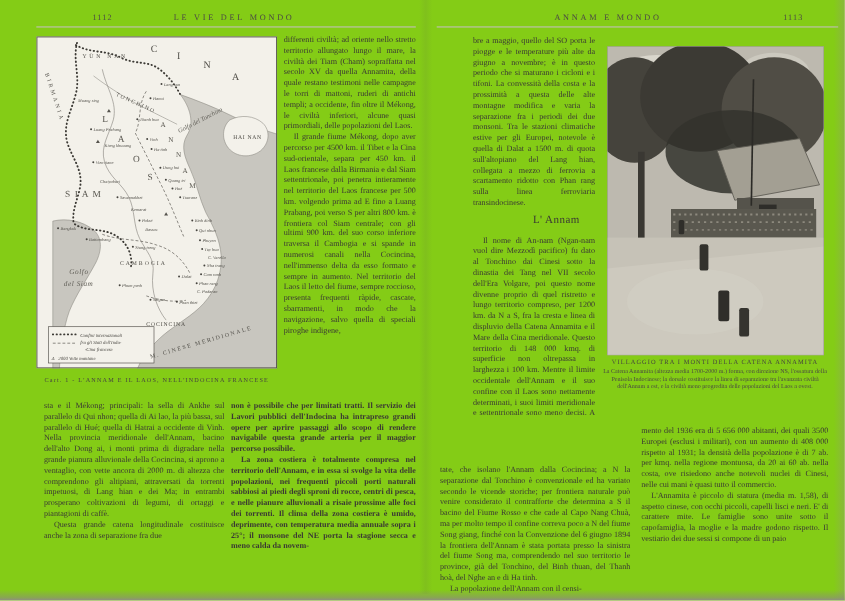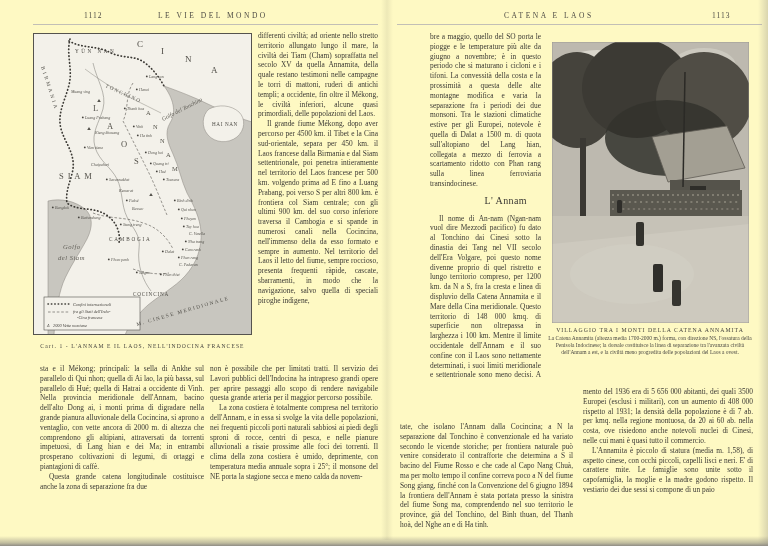--- a/index.html
+++ b/index.html
@@ -1,16 +1,16 @@
 <!DOCTYPE html>
 <html><head>
 <meta charset="utf-8">
 <style>
   html,body{margin:0;padding:0;background:#dedbd3;}
-  #stage{position:relative;width:768px;height:546px;background:#fef9c3;overflow:hidden;
+  #stage{position:relative;width:768px;height:546px;background:#84cc16;overflow:hidden;
          font-family:"Liberation Serif","DejaVu Serif",serif;color:#3a3833;}
   
   .edge-bottom{position:absolute;left:0;bottom:0;width:768px;height:10px;
     background:linear-gradient(to bottom,rgba(140,137,128,0) 0%,rgba(140,137,128,.55) 70%,#8f8c85 100%);}
   .edge-right{position:absolute;right:0;top:0;width:10px;height:546px;
     background:linear-gradient(to right,rgba(150,147,138,0),rgba(150,147,138,.35));}
   .gutter{position:absolute;left:381px;top:0;width:12px;height:540px;
     background:linear-gradient(to right,rgba(90,88,80,0),rgba(90,88,80,.10) 50%,rgba(90,88,80,0));}
   
   .pagenum{position:absolute;top:11px;font-size:7.5px;letter-spacing:1px;color:#4c4a44;}
@@ -21,21 +21,21 @@
   .mapframe svg{display:block;width:100%;height:100%;}
   .mapcaption{position:absolute;left:33px;top:343px;width:219px;text-align:center;
     font-size:5.6px;letter-spacing:1.1px;color:#46443f;}
   
   .col{position:absolute;text-align:justify;font-size:7.4px;line-height:9.8px;
     color:#3b3934;overflow:hidden;}
   .col p{margin:0;text-indent:9px;}
   .cont > p:first-child{text-indent:0;}
   .colA{left:40px;top:364px;width:164px;height:152px;}
   .colB{left:258px;top:31px;width:120px;height:332px;}
-  .colB2{left:210px;top:364px;width:168px;height:152px;}
+  .colB2{left:210px;top:364px;width:168px;height:152px;font-weight:bold;}
   .colC{left:400px;top:32px;width:141px;height:348px;}
   .colC .sub{text-align:justify;margin-left:30px;}
   .colC2{left:400px;top:382px;width:173px;height:140px;margin-top:40px;}
   .colD{left:583px;top:387px;width:170px;height:150px;}
   .annam-heading{font-size:10px;text-align:right;padding-right:14px;margin:7px 0 8px 0;
     letter-spacing:.4px;color:#3b3934;text-indent:0;}
   
   .photo{position:absolute;left:552px;top:42px;width:197px;height:281px;}
   .photo svg{display:block;width:100%;height:100%;}
   .photocap{position:absolute;left:546px;top:327px;width:208px;}
@@ -195,35 +195,36 @@
         <p>differenti civiltà; ad oriente nello stretto territorio allungato lungo il mare, la civiltà dei Tiam (Cham) sopraffatta nel secolo XV da quella Annamita, della quale restano testimoni nelle campagne le torri di mattoni, ruderi di antichi templi; a occidente, fin oltre il Mékong, le civiltà inferiori, alcune quasi primordiali, delle popolazioni del Laos.</p>
         <p>Il grande fiume Mékong, dopo aver percorso per 4500 km. il Tibet e la Cina sud-orientale, separa per 450 km. il Laos francese dalla Birmania e dal Siam settentrionale, poi penetra intieramente nel territorio del Laos francese per 500 km. volgendo prima ad E fino a Luang Prabang, poi verso S per altri 800 km. è frontiera col Siam centrale; con gli ultimi 900 km. del suo corso inferiore traversa il Cambogia e si spande in numerosi canali nella Cocincina, nell'immenso delta da esso formato e sempre in aumento. Nel territorio del Laos il letto del fiume, sempre roccioso, presenta frequenti ràpide, cascate, sbarramenti, in modo che la navigazione, salvo quella di speciali piroghe indigene,</p>
       </div>
     <div class="col colB2 cont">
         <p>non è possibile che per limitati tratti. Il servizio dei Lavori pubblici dell'Indocina ha intrapreso grandi opere per aprire passaggi allo scopo di rendere navigabile questa grande arteria per il maggior percorso possibile.</p>
         <p>La zona costiera è totalmente compresa nel territorio dell'Annam, e in essa si svolge la vita delle popolazioni, nei frequenti piccoli porti naturali sabbiosi ai piedi degli sproni di rocce, centri di pesca, e nelle pianure alluvionali a risaie prossime alle foci dei torrenti. Il clima della zona costiera è umido, deprimente, con temperatura media annuale sopra i 25°; il monsone del NE porta la stagione secca e meno calda da novem-</p>
       </div>
   </div>
 
   <div>
-    <div class="runhead" style="left:504px;">CATENA E LAOS</div>
+    <div class="runhead" style="left:504px;">ANNAM E MONDO</div>
     <div class="pagenum" style="left:712px;">1113</div>
     <div class="headrule" style="left:397px;width:365px;"></div>
 
     <div class="col colC">
       <div class="sub cont">
           <p>bre a maggio, quello del SO porta le piogge e le temperature più alte da giugno a novembre; è in questo periodo che si maturano i cicloni e i tifoni. La convessità della costa e la prossimità a questa delle alte montagne modifica e varia la separazione fra i periodi dei due monsoni. Tra le stazioni climatiche estive per gli Europei, notevole è quella di Dalat a 1500 m. di quota sull'altopiano del Lang hian, collegata a mezzo di ferrovia a scartamento ridotto con Phan rang sulla linea ferroviaria transindocinese.</p>
         </div>
       <div class="annam-heading">L' Annam</div>
       <div class="sub">
           <p>Il nome di An-nam (Ngan-nam vuol dire Mezzodì pacifico) fu dato al Tonchino dai Cinesi sotto la dinastia dei Tang nel VII secolo dell'Era Volgare, poi questo nome divenne proprio di quel ristretto e lungo territorio compreso, per 1200 km. da N a S, fra la cresta e linea di displuvio della Catena Annamita e il Mare della Cina meridionale. Questo territorio di 148 000 kmq. di superficie non oltrepassa in larghezza i 100 km. Mentre il limite occidentale dell'Annam e il suo confine con il Laos sono nettamente determinati, i suoi limiti meridionale e settentrionale sono meno decisi. A S gli ultimi chilometri di costa sono formati da dune quasi disabi-</p>
         </div>
     </div>
     <div class="col colC2 cont">
         <p>tate, che isolano l'Annam dalla Cocincina; a N la separazione dal Tonchino è convenzionale ed ha variato secondo le vicende storiche; per frontiera naturale può venire considerato il contrafforte che determina a S il bacino del Fiume Rosso e che cade al Capo Nang Chuà, ma per molto tempo il confine correva poco a N del fiume Song giang, finché con la Convenzione del 6 giugno 1894 la frontiera dell'Annam è stata portata presso la sinistra del fiume Song ma, comprendendo nel suo territorio le province, già del Tonchino, del Binh thuan, del Thanh hoà, del Nghe an e di Ha tinh.</p>
+        <p>La popolazione dell'Annam con il censi-</p>
       </div>
 
     <div class="photo">
       <svg viewBox="0 0 197 281">
         <rect x="0" y="0" width="197" height="281" fill="#bdb9af"></rect>
         <ellipse cx="45" cy="30" rx="40" ry="22" fill="#d9d6cc"></ellipse>
         <ellipse cx="152" cy="24" rx="32" ry="18" fill="#ccc9bf"></ellipse>
         <ellipse cx="25" cy="58" rx="40" ry="48" fill="#45433c"></ellipse>
         <ellipse cx="85" cy="46" rx="55" ry="50" fill="#3c3a34"></ellipse>
         <ellipse cx="152" cy="58" rx="48" ry="48" fill="#504d45"></ellipse>

